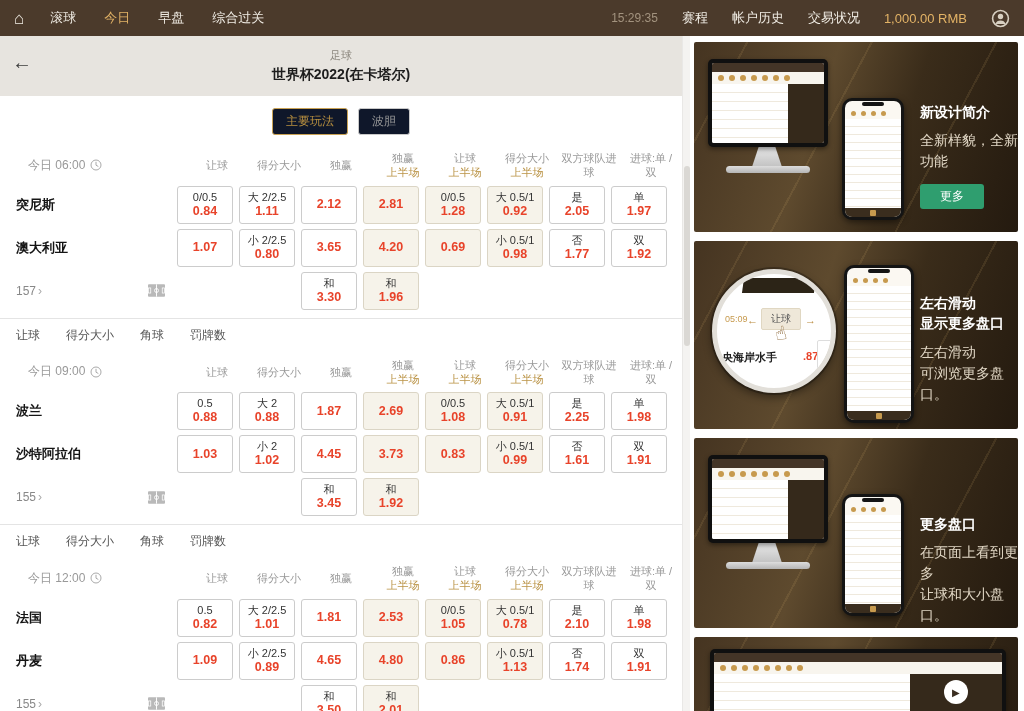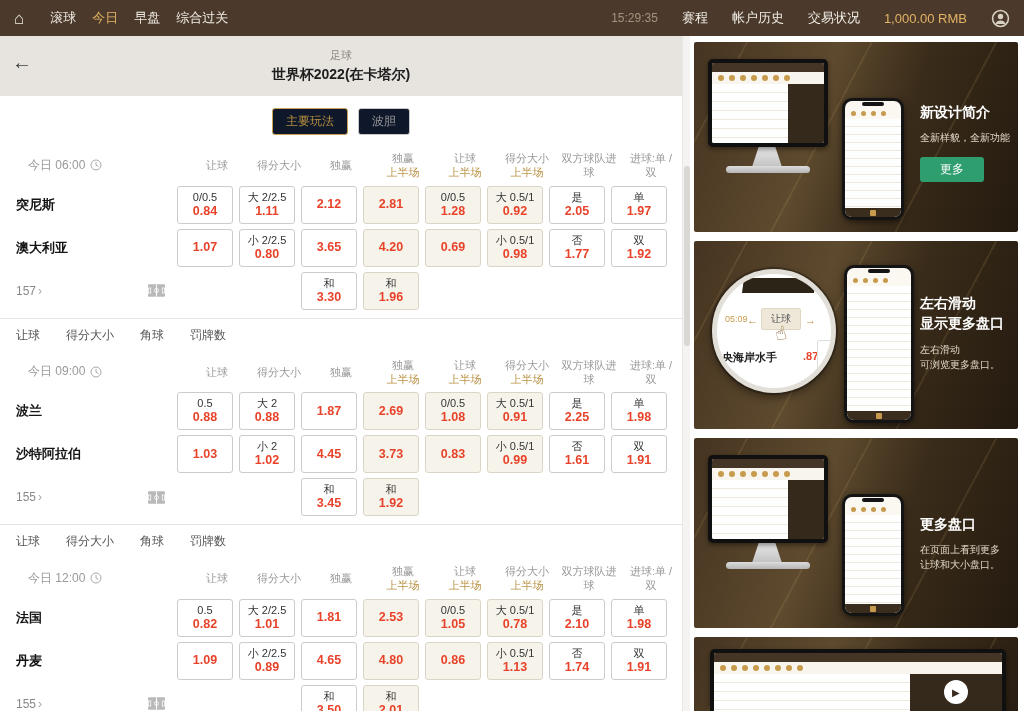--- a/index.html
+++ b/index.html
@@ -6,21 +6,21 @@
     --brown:#4b3a2b; --gold:#e3b366; --golddk:#bb9447; --red:#e8432a;
     --beige:#f6f3ea; --green:#2f9e6f;
   }
   *{box-sizing:border-box; margin:0; padding:0;}
   html,body{width:1024px;height:711px;overflow:hidden;}
   body{font-family:"Liberation Sans","DejaVu Sans",sans-serif;background:#fff;}
 
   
   .topbar{height:36px;background:var(--brown);display:flex;align-items:center;padding:0 14px;color:#f0ece4;}
   .home{font-size:17px;line-height:1;margin-right:26px;cursor:pointer;color:#f0ece4;}
-  .topnav{display:flex;gap:16px;font-size:13px;}
+  .topnav{display:flex;gap:28px;font-size:13px;}
   .topnav span{cursor:pointer;color:#f0ece4;}
   .topnav span.active{color:var(--gold);}
   .tb-right{margin-left:auto;display:flex;align-items:center;gap:24px;font-size:13px;}
   .tb-time{color:#a3937f;font-size:12px;}
   .tb-link{cursor:pointer;}
   .tb-balance{color:var(--gold);}
   .avatar{width:19px;height:19px;cursor:pointer;}
 
   
   .content{display:flex;height:675px;}
@@ -65,21 +65,21 @@
   .subtab{font-size:12px;color:#555;cursor:pointer;}
 
   
   .banner{position:relative;border-radius:2px;overflow:hidden;margin-bottom:9px;cursor:pointer;
     background:linear-gradient(108deg,#453421 0%,#5e4a2e 38%,#3a2c1a 62%,#241a0f 100%);}
   .banner::after{content:"";position:absolute;inset:0;
     background:repeating-linear-gradient(118deg,transparent 0 46px,rgba(214,176,108,.12) 46px 48px,transparent 48px 110px);pointer-events:none;}
   .b1{height:190px;} .b2{height:188px;} .b3{height:190px;} .b4{height:160px;}
   .btext{position:absolute;left:226px;width:100px;color:#fff;z-index:3;}
   .btitle{font-size:14px;font-weight:bold;line-height:1.45;}
-  .bsub{font-size:10px;color:#e0d6c4;line-height:1.5;margin-top:8px;}
+  .bsub{font-size:14px;color:#e0d6c4;line-height:1.5;margin-top:8px;}
   .more-btn{margin-top:12px;width:64px;height:25px;background:var(--green);border:none;border-radius:3px;color:#fff;font-size:12px;cursor:pointer;}
 
   
   .monitor{position:absolute;left:14px;top:17px;width:120px;height:88px;background:#101010;border-radius:5px;padding:4px;z-index:2;box-shadow:0 2px 5px rgba(0,0,0,.45);}
   .screen{width:100%;height:100%;background:#f8f5ee;border-radius:2px;overflow:hidden;display:flex;flex-direction:column;}
   .ms-top{height:9px;background:#443527;flex:none;}
   .ms-icons{height:12px;display:flex;align-items:center;gap:5px;padding:0 6px;flex:none;}
   .ms-icons i{width:6px;height:6px;border-radius:50%;background:#c79a4e;}
   .ms-body{flex:1;display:flex;}
   .ms-left{flex:1;background:repeating-linear-gradient(#ffffff 0 8px,#efe9dd 8px 9px);}

